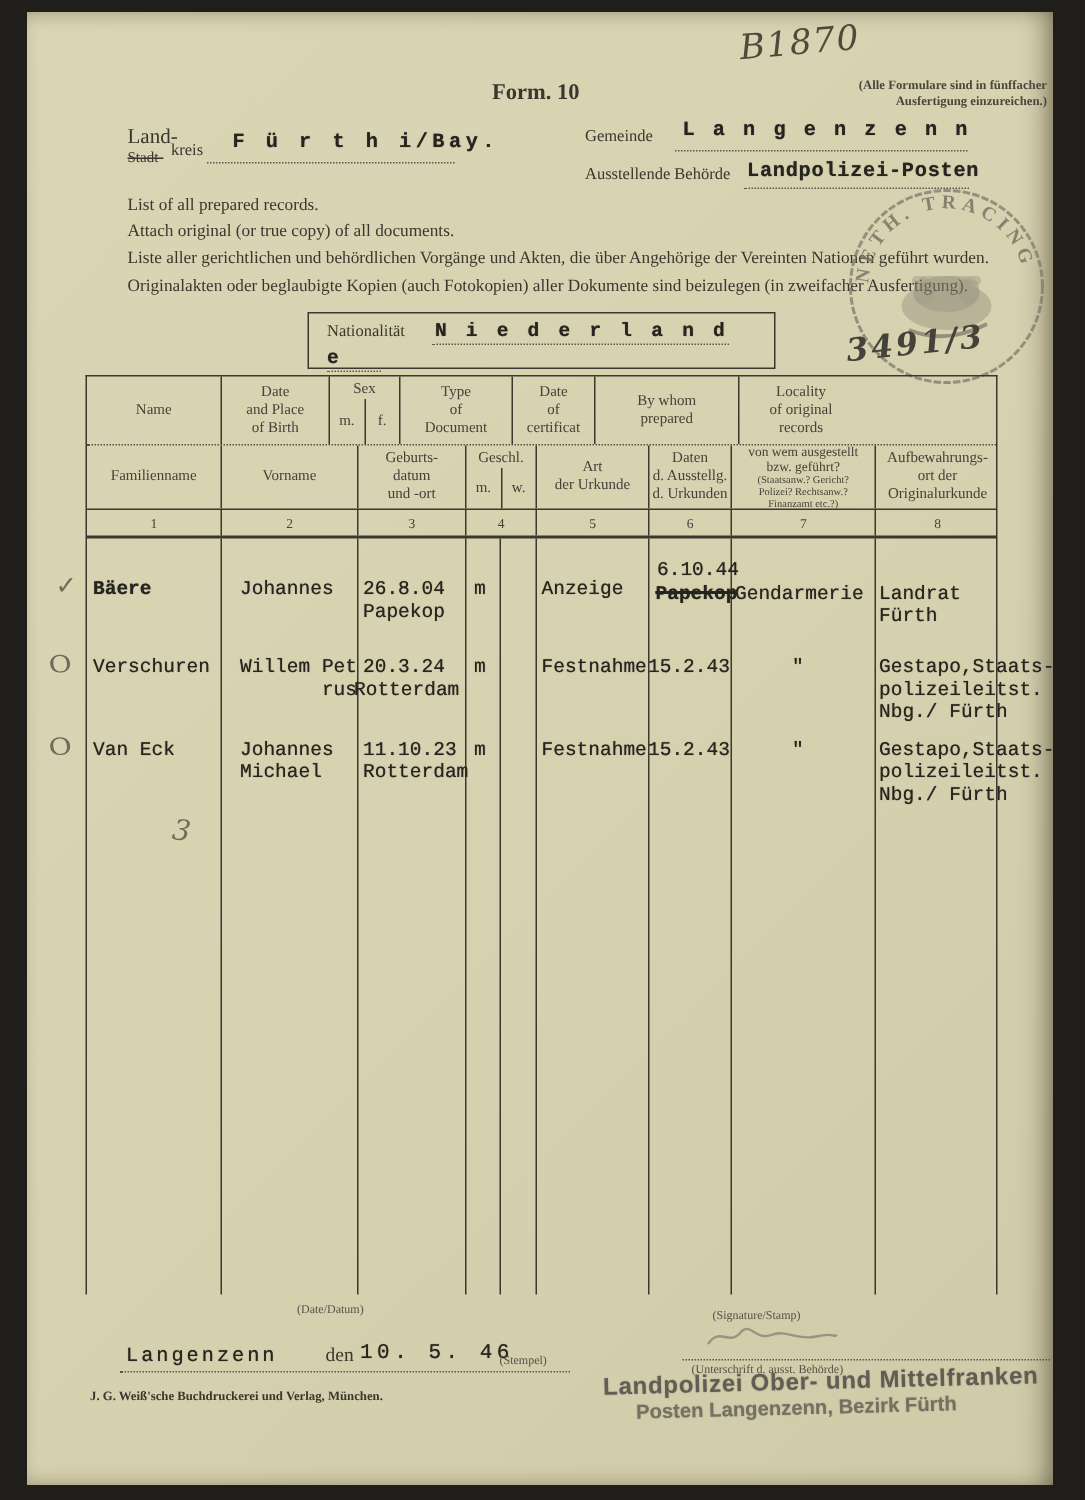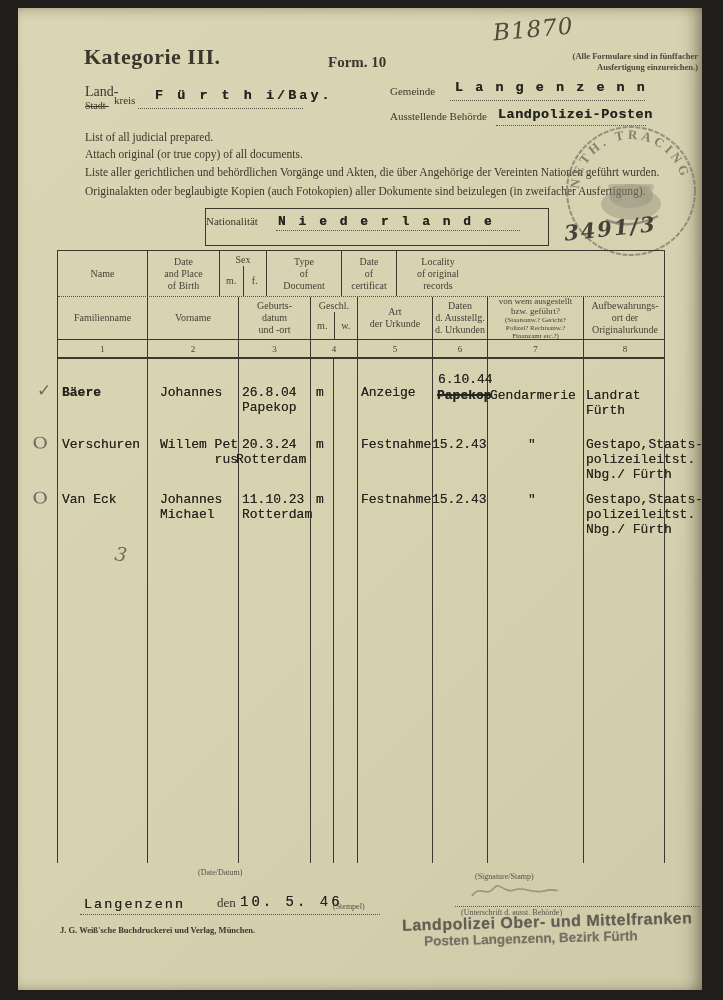--- a/index.html
+++ b/index.html
@@ -45,44 +45,43 @@
              text-shadow:0 0 1px rgba(85,82,74,.55);opacity:.9;}
 </style>
 </head>
 <body>
 
 <div id="canvas">
 <div id="paper">
 
   <div class="abs hand" style="left:475px;top:8px;font-size:23px;color:#4e4a3c;transform:rotate(-5deg);letter-spacing:1px;">B1870</div>
 
-  <div class="abs print" style="left:66px;top:36px;font-size:22px;font-weight:bold;letter-spacing:.5px;">Kategorie III.</div>
   <div class="abs print" style="left:310px;top:46px;font-size:15px;font-weight:bold;">Form. 10</div>
   <div class="abs print preline" style="left:430px;top:43px;width:250px;font-size:8.5px;font-weight:bold;text-align:right;line-height:11px;color:#4a473c;">(Alle Formulare sind in fünffacher
 Ausfertigung einzureichen.)</div>
 
   <div class="abs print" style="left:67px;top:78px;font-size:14px;line-height:11px;">Land-</div>
   <div class="abs print" style="left:67px;top:92px;font-size:10px;text-decoration:line-through;">Stadt-</div>
   <div class="abs print" style="left:96px;top:86px;font-size:11px;">kreis</div>
   <div class="abs dotted" style="left:120px;top:80px;width:165px;height:20px;"></div>
   <div class="abs type" style="left:137px;top:80px;font-size:13.5px;font-weight:bold;letter-spacing:3px;">F ü r t h  i/Bay.</div>
 
   <div class="abs print" style="left:372px;top:77px;font-size:11px;">Gemeinde</div>
   <div class="abs dotted" style="left:432px;top:72px;width:195px;height:20px;"></div>
   <div class="abs type" style="left:437px;top:72px;font-size:13.5px;font-weight:bold;letter-spacing:2px;">L a n g e n z e n n</div>
   <div class="abs print" style="left:372px;top:102px;font-size:11px;">Ausstellende Behörde</div>
   <div class="abs dotted" style="left:478px;top:97px;width:150px;height:20px;"></div>
   <div class="abs type" style="left:480px;top:99px;font-size:13.5px;font-weight:bold;letter-spacing:.5px;">Landpolizei-Posten</div>
 
-  <div class="abs print" style="left:67px;top:123px;font-size:11.5px;">List of all judicial prepared.</div>
+  <div class="abs print" style="left:67px;top:123px;font-size:11.5px;">List of all prepared records.</div>
   <div class="abs print" style="left:67px;top:140px;font-size:11.5px;">Attach  original (or true copy) of all documents.</div>
   <div class="abs print" style="left:67px;top:158px;font-size:11.5px;width:600px;">Liste aller gerichtlichen und behördlichen Vorgänge und Akten, die über Angehörige der Vereinten Nationen geführt wurden.</div>
   <div class="abs print" style="left:67px;top:177px;font-size:11.5px;width:600px;">Originalakten oder beglaubigte Kopien (auch Fotokopien) aller Dokumente sind beizulegen (in zweifacher Ausfertigung).</div>
 
-  <div class="abs" style="left:187px;top:200px;width:344px;height:38px;border:1.5px solid #3b382f;box-sizing:border-box;padding:2px 0;">
+  <div class="abs" style="left:187px;top:200px;width:312px;height:38px;border:1.5px solid #3b382f;box-sizing:border-box;padding:2px 12px;">
     <span class="print" style="font-size:11px;">Nationalität</span>
     <span class="type" style="font-size:13px;font-weight:bold;letter-spacing:2.5px;margin-left:14px;border-bottom:1.5px dotted #5a564a;padding:0 26px 1px 2px;">N i e d e r l a n d e</span>
   </div>
 
   <svg id="roundstamp" viewBox="0 0 150 150">
     <circle cx="75" cy="75" r="64" fill="none" stroke="#7b7769" stroke-width="2" stroke-dasharray="5 1.5" opacity=".85"></circle>
     <defs>
           <path id="tcirc" d="M 23,75 A 52,52 0 1 1 127,75"></path>
         </defs>
     <text font-family="Liberation Serif, DejaVu Serif, serif" font-size="13" fill="#787466" letter-spacing="3.5" font-weight="bold">
@@ -111,20 +110,22 @@
               <span>m.</span>
               <span>f.</span>
             </span>
       </div>
       <div class="hcell preline" style="width:75px;">Type
 of
 Document</div>
       <div class="hcell preline" style="width:55px;">Date
 of
 certificat</div>
+      <div class="hcell preline" style="width:96px;">By whom
+prepared</div>
       <div class="hcell preline" style="width:82px;">Locality
 of original
 records</div>
     </div>
     <div class="hrow row-de">
       <div class="hcell preline" style="width:90px;">Familienname</div>
       <div class="hcell preline" style="width:91px;">Vorname</div>
       <div class="hcell preline" style="width:72px;">Geburts-
 datum
 und -ort</div>

